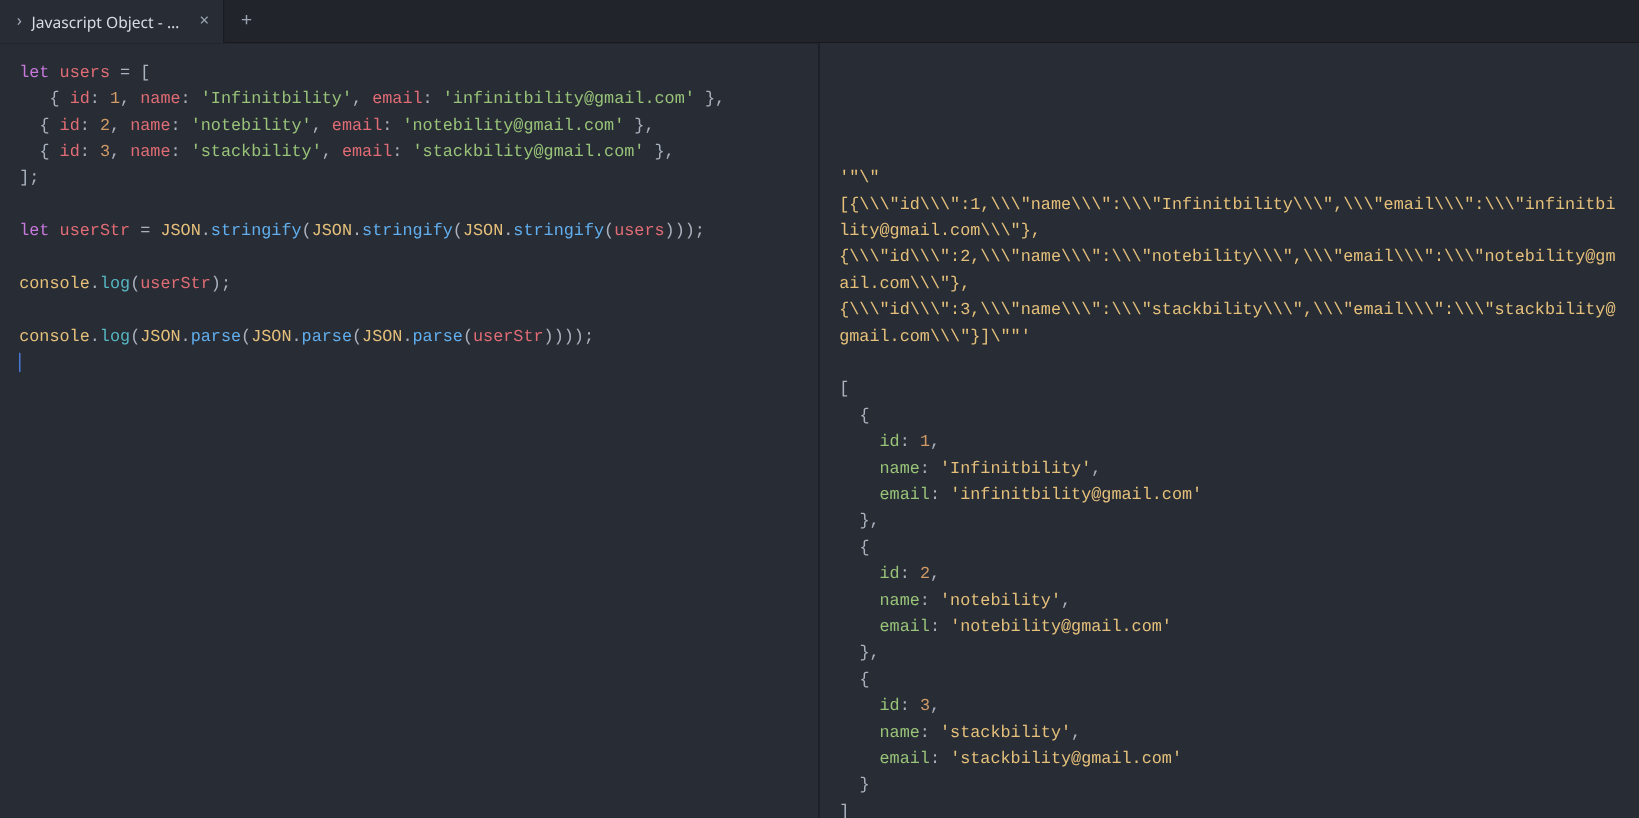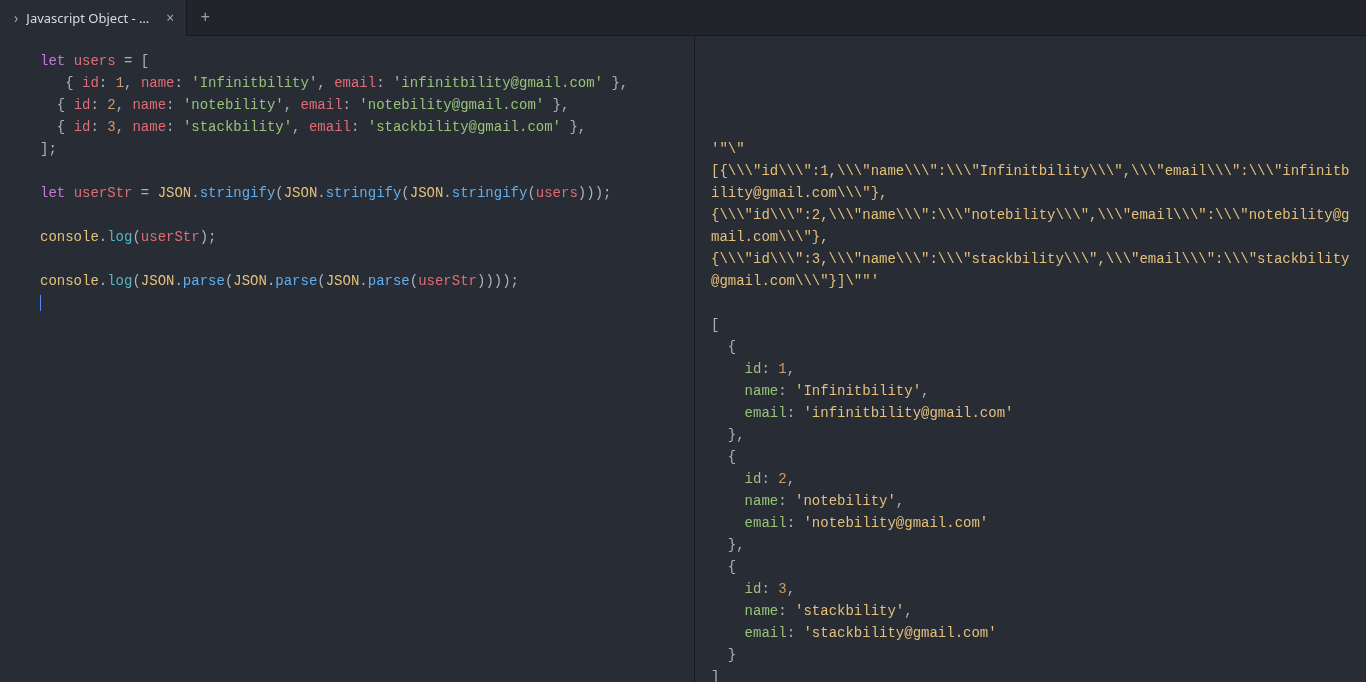--- a/index.html
+++ b/index.html
@@ -34,21 +34,20 @@
   .tab .chev { color:#9da5b4; font-size:14px}
   .tab .title { white-space: nowrap; overflow:hidden; text-overflow: ellipsis; max-width: 130px;}
   .tab .close { color:#9da5b4; font-size:14px; padding:0 2px; cursor:pointer;}
   .new-tab {
     width: 36px; height: 36px; display:flex; align-items:center; justify-content:center;
     color:#9da5b4; font-size:16px; cursor:pointer;
   }
   .panes {
     display: flex;
     height: calc(682px - 36px);
-    margin-left: 24px;
   }
   .pane {
     width: 50%;
     height: 100%;
     padding: 14px 16px;
     overflow: auto;
     line-height: 22px;
     white-space: pre;
   }
   .pane-left { border-right: 1px solid #181a1f; position:relative;}

